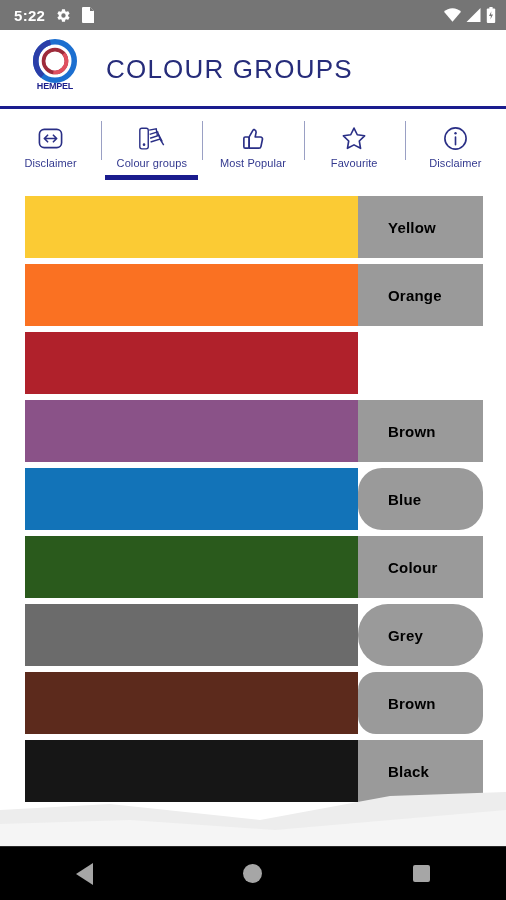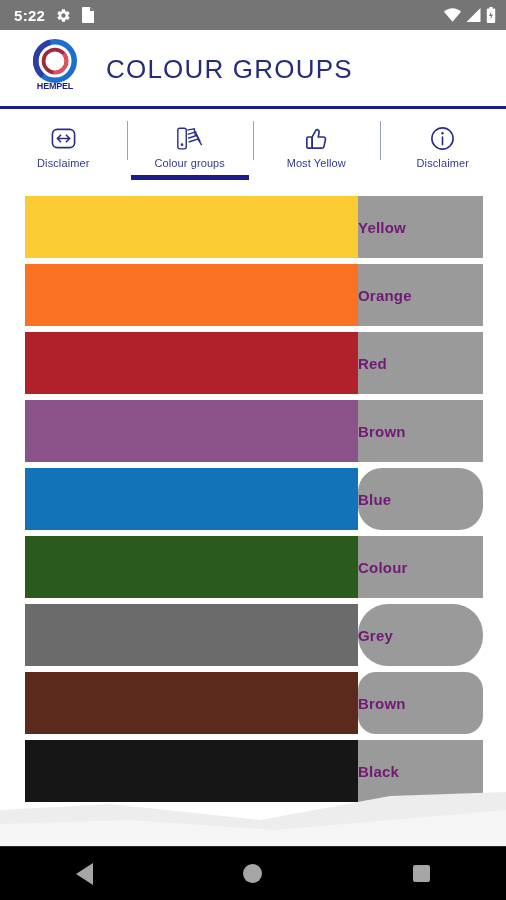--- a/index.html
+++ b/index.html
@@ -103,22 +103,22 @@
     cursor: pointer;
   }
   .row-swatch {
     flex: 0 0 333px;
     height: 62px;
   }
   .row-label {
     flex: 1 1 auto;
     background: #9a9a9a;
     display: flex; align-items: center;
-    padding-left: 0;
-    color: #701a75; font-size: 15px; font-weight: bold;
+    padding-left: 30px;
+    color: #000000; font-size: 15px; font-weight: bold;
     letter-spacing: .2px;
   }
 
   
   .wave {
     position: absolute;
     left: 0; right: 0; bottom: 0; height: 66px;
     pointer-events: none;
   }
 
@@ -224,23 +224,31 @@
       <span class="tab-underline"></span>
     </div>
 
     <div class="tab">
       <span class="tab-icon">
         <svg width="27" height="27" viewBox="0 0 28 28" fill="none" stroke="#2A2F86" stroke-width="1.7" stroke-linejoin="round">
           <path d="M9.5 24h10.2c1 0 1.8-.7 2-1.6l1.6-7.6c.2-1.2-.7-2.3-2-2.3h-5.6l.9-4.4c.3-1.5-.6-3-2-3.4-.5-.1-.9.1-1.1.6L9.5 12.4V24z"></path>
           <rect x="4" y="12.4" width="5.5" height="11.6" rx="1.4"></rect>
         </svg>
       </span>
-      <span class="tab-label">Most Yellow</span>
-    </div>
-
+      <span class="tab-label">Most Popular</span>
+    </div>
+
+    <div class="tab">
+      <span class="tab-icon">
+        <svg width="28" height="27" viewBox="0 0 28 28" fill="none" stroke="#2A2F86" stroke-width="1.7" stroke-linejoin="round">
+          <path d="M14 3.2l3.4 6.9 7.6 1.1-5.5 5.4 1.3 7.6L14 20.6l-6.8 3.6 1.3-7.6L3 11.2l7.6-1.1L14 3.2z"></path>
+        </svg>
+      </span>
+      <span class="tab-label">Favourite</span>
+    </div>
 
     <div class="tab">
       <span class="tab-icon">
         <svg width="27" height="27" viewBox="0 0 28 28" fill="none" stroke="#2A2F86" stroke-width="1.7">
           <circle cx="14" cy="14" r="11"></circle>
           <circle cx="14" cy="8.6" r="1.25" fill="#2A2F86" stroke="none"></circle>
           <path d="M14 12.4v8" stroke-linecap="round"></path>
         </svg>
       </span>
       <span class="tab-label">Disclaimer</span>
@@ -252,21 +260,20 @@
     <div class="row">
       <div class="row-swatch" style="background-color: rgb(251, 203, 52);"></div>
       <div class="row-label" style="background-color: rgb(154, 154, 154);">Yellow</div>
     </div>
     <div class="row">
       <div class="row-swatch" style="background-color: rgb(250, 113, 34);"></div>
       <div class="row-label" style="background-color: rgb(154, 154, 154);">Orange</div>
     </div>
     <div class="row">
       <div class="row-swatch" style="background-color: rgb(176, 33, 43);"></div>
-      <div class="row-label" style="background-color: rgb(154, 154, 154);">Red</div>
     </div>
     <div class="row">
       <div class="row-swatch" style="background-color: rgb(138, 82, 136);"></div>
       <div class="row-label" style="background-color: rgb(154, 154, 154);">Brown</div>
     </div>
     <div class="row">
       <div class="row-swatch" style="background-color: rgb(18, 115, 184);"></div>
       <div class="row-label" style="background-color: rgb(154, 154, 154); border-radius: 24px;">Blue</div>
     </div>
     <div class="row">

